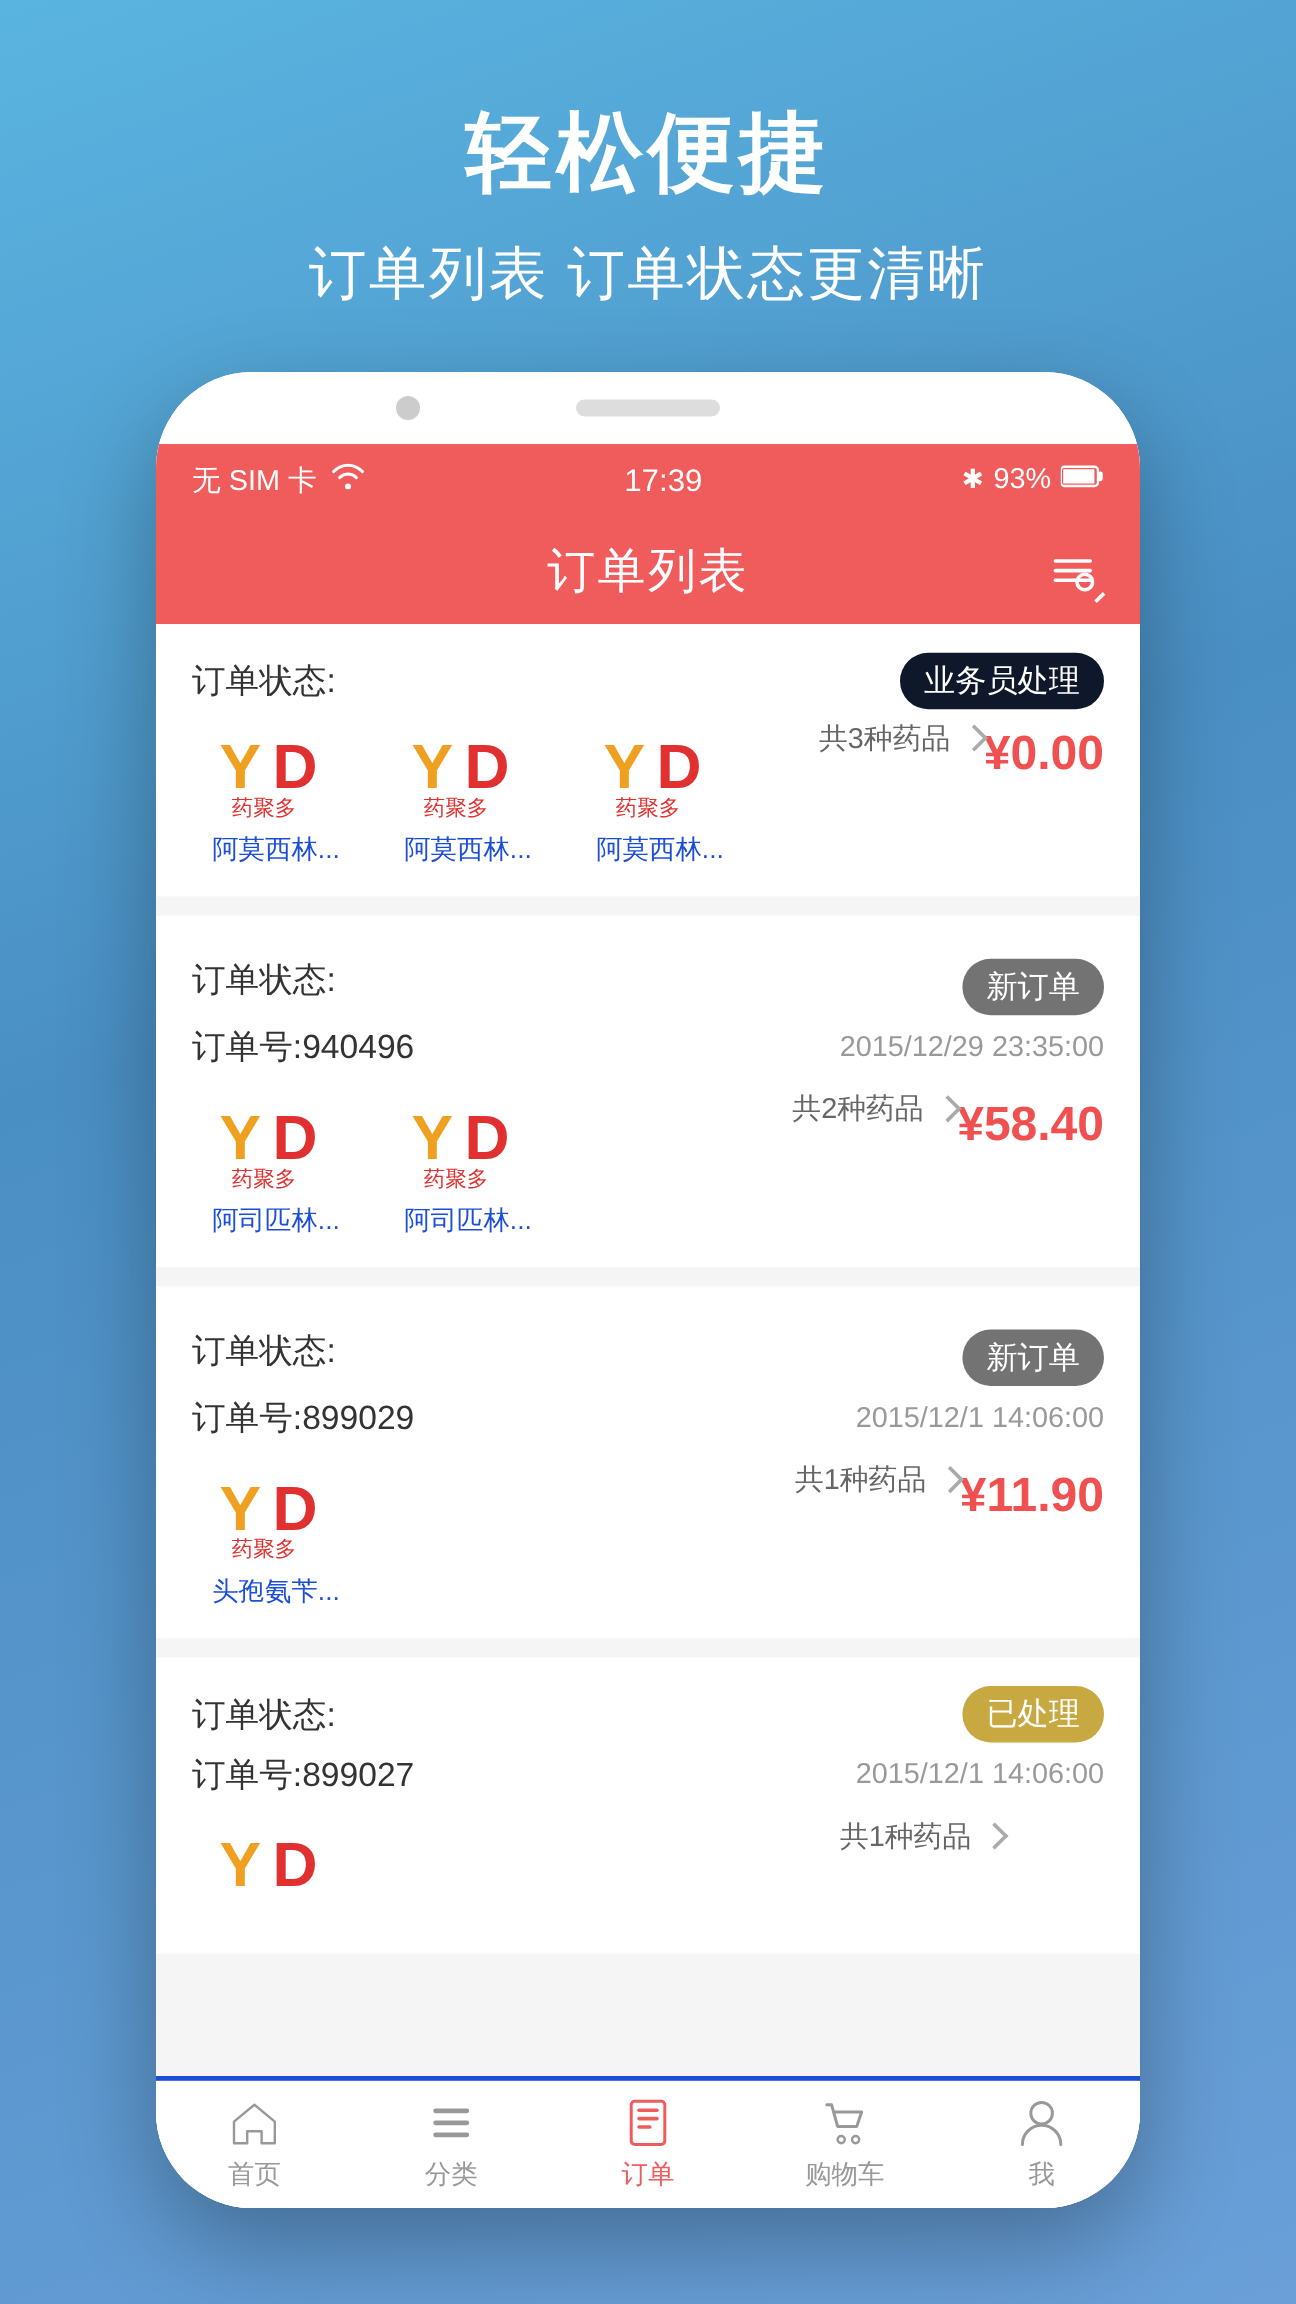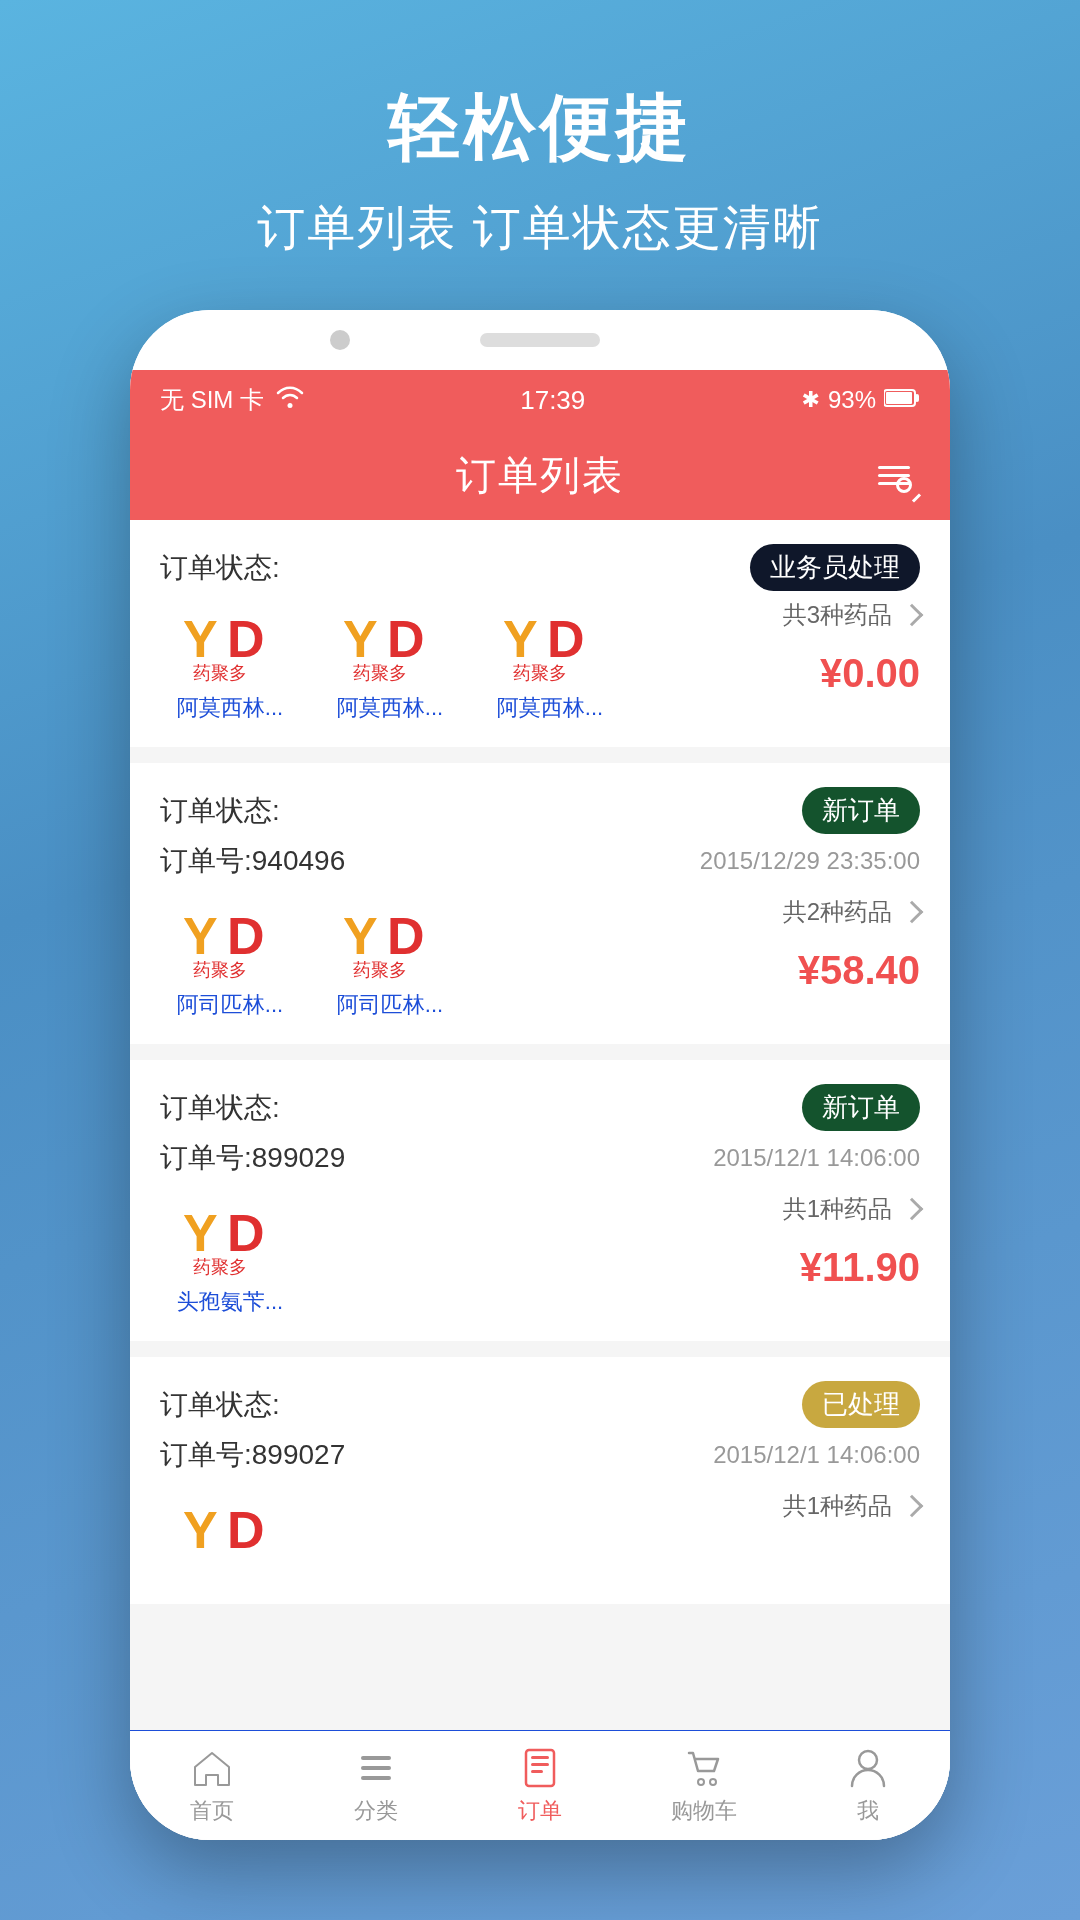--- a/index.html
+++ b/index.html
@@ -166,21 +166,21 @@
       font-weight: 500;
     }
     .order-badge {
       padding: 6px 20px;
       border-radius: 30px;
       font-size: 26px;
       font-weight: 500;
       color: white;
     }
     .badge-business { background: #0f172a; }
-    .badge-new { background: #14532d; }
+    .badge-new { background: #737373; margin-top: 12px; }
     .badge-processed { background: #c8a840; }
 
     .order-number-row {
       display: flex;
       justify-content: space-between;
       align-items: center;
       margin-bottom: 16px;
     }
     .order-number {
       font-size: 28px;
@@ -209,21 +209,21 @@
     }
     .product-name {
       font-size: 22px;
       color: #1d4ed8;
       margin-top: 4px;
       text-align: center;
     }
 
     .order-right {
       display: flex;
-      flex-direction: column;
+      flex-direction: row;
       align-items: flex-end;
       justify-content: space-between;
       min-width: 220px;
     }
     .order-count {
       display: flex;
       align-items: center;
       gap: 8px;
       font-size: 24px;
       color: #666;
@@ -250,21 +250,21 @@
     }
 
     
     .bottom-nav {
       position: absolute;
       bottom: 0;
       left: 0;
       right: 0;
       height: 110px;
       background: white;
-      border-top: 1px solid #1d4ed8;
+      border-top: 4px solid #1d4ed8;
       display: flex;
       align-items: center;
     }
     .nav-item {
       flex: 1;
       display: flex;
       flex-direction: column;
       align-items: center;
       justify-content: center;
       gap: 6px;

